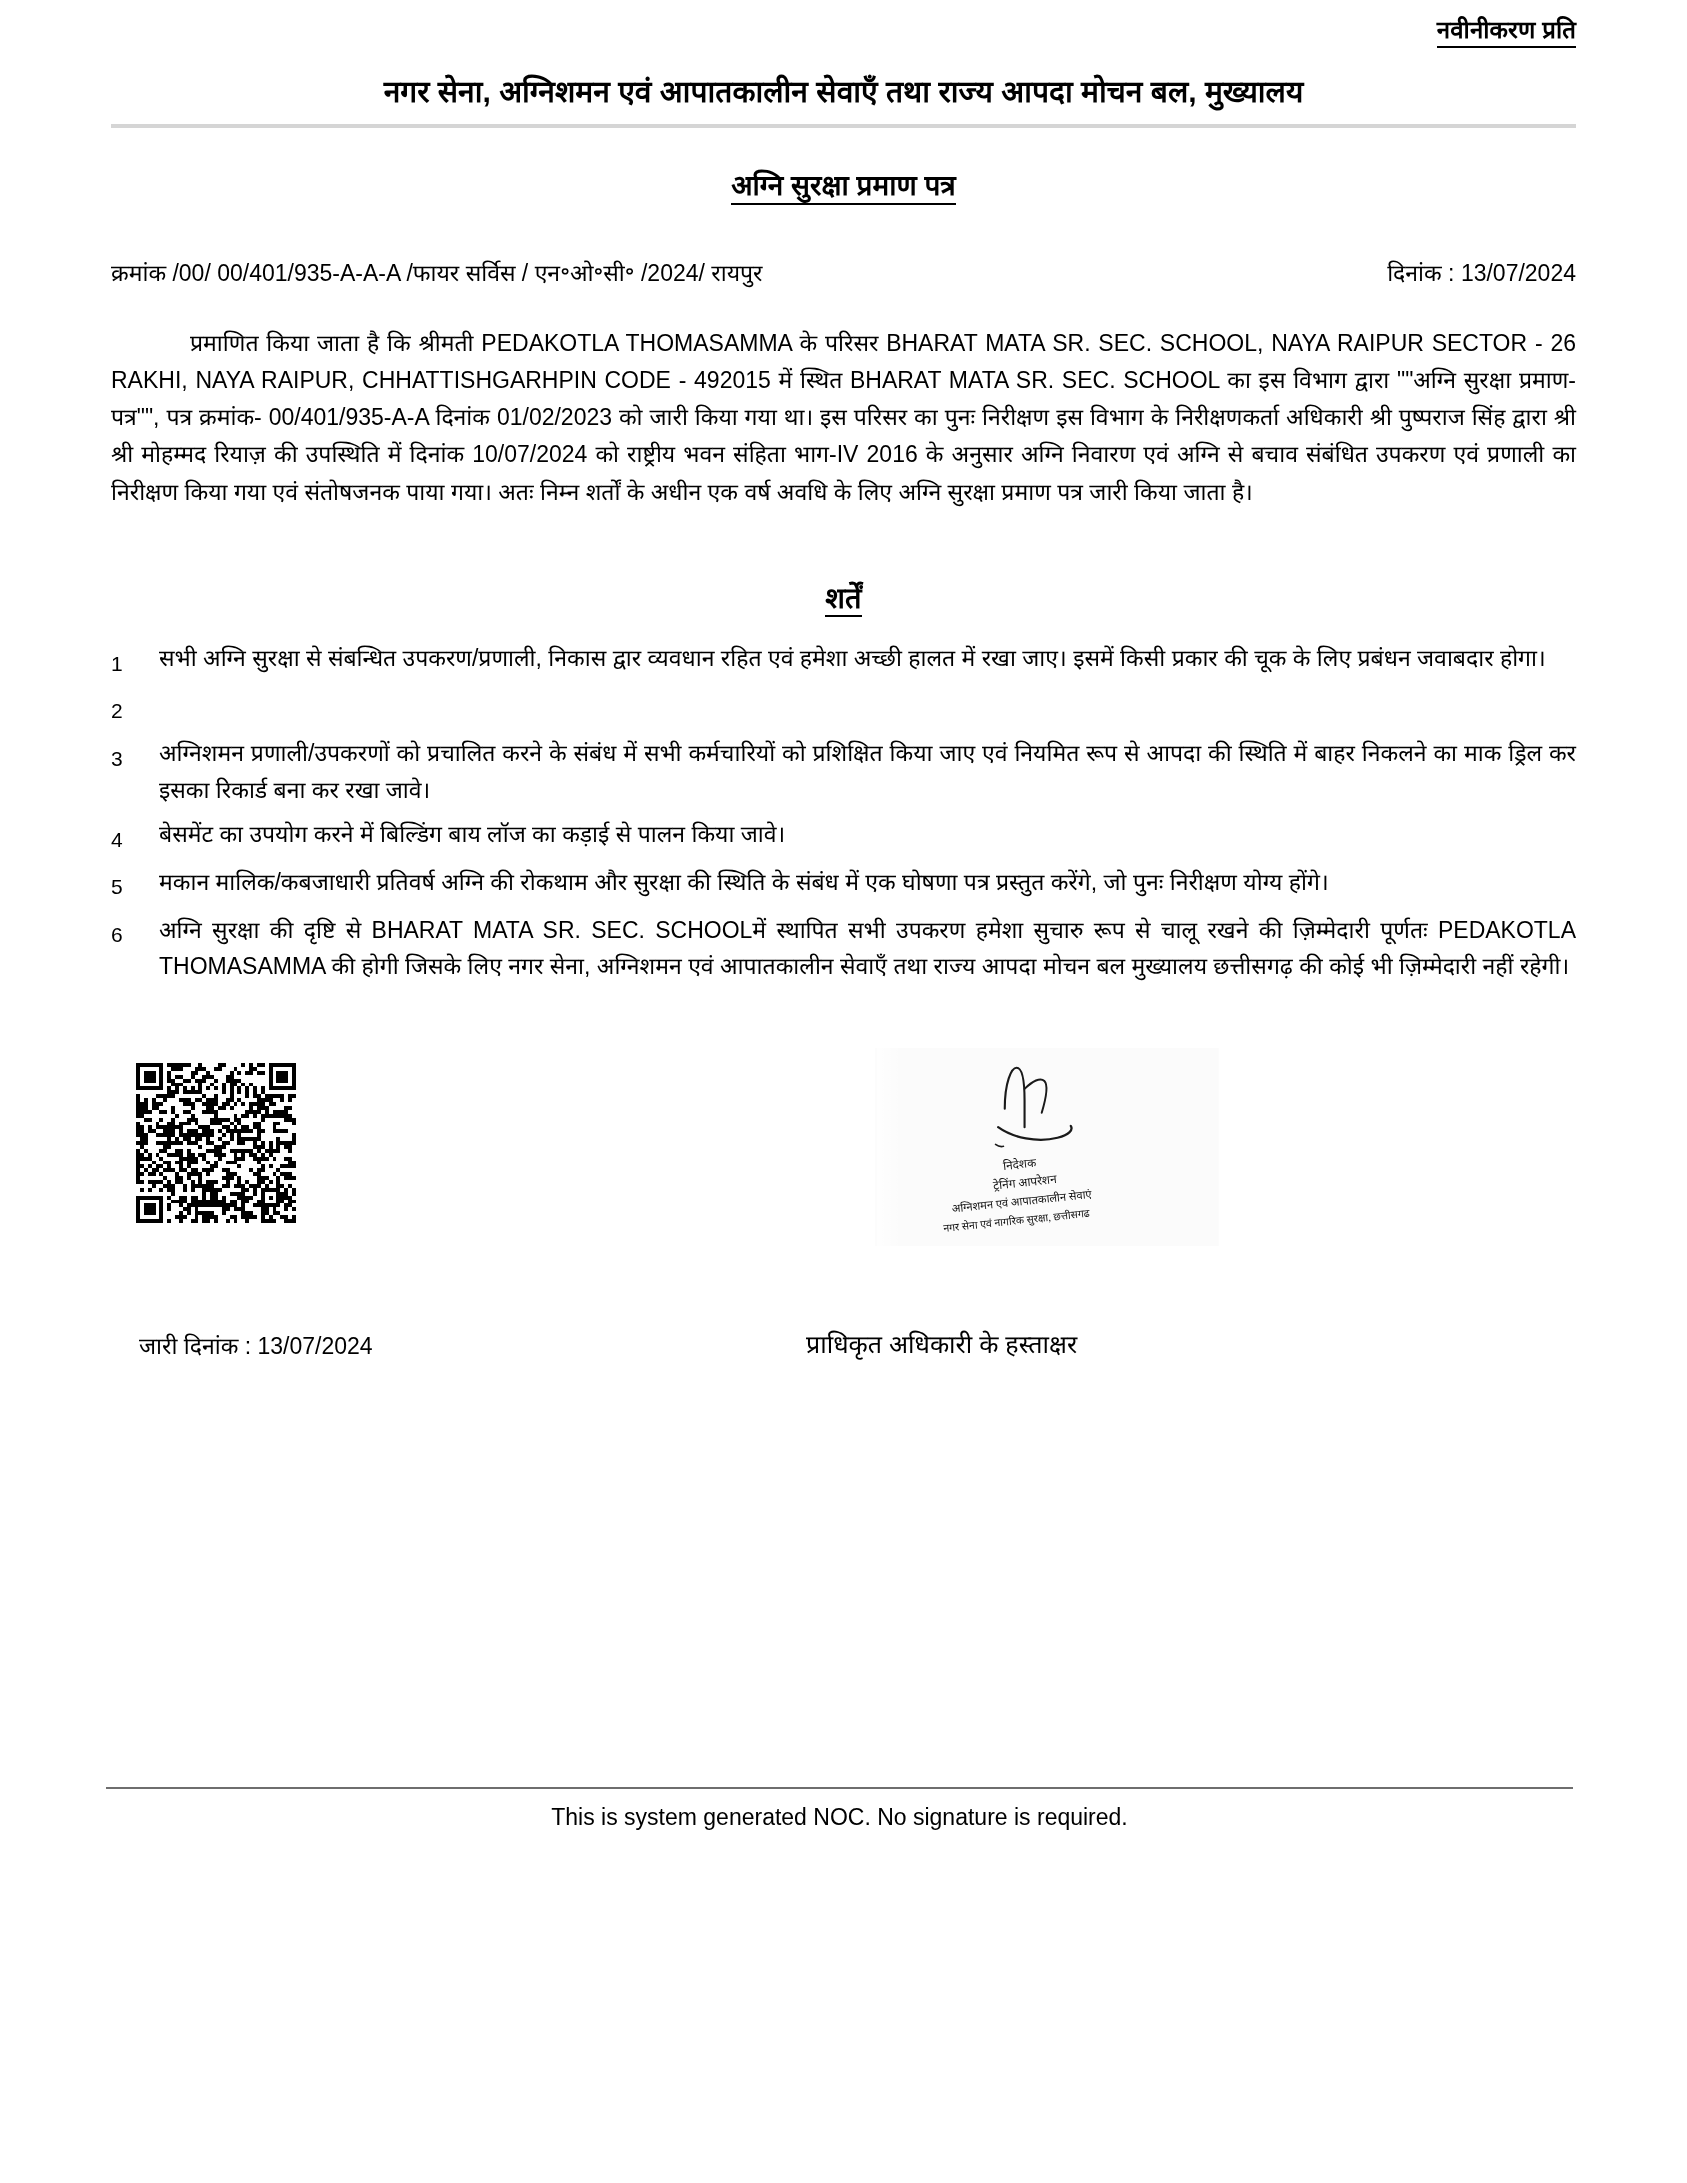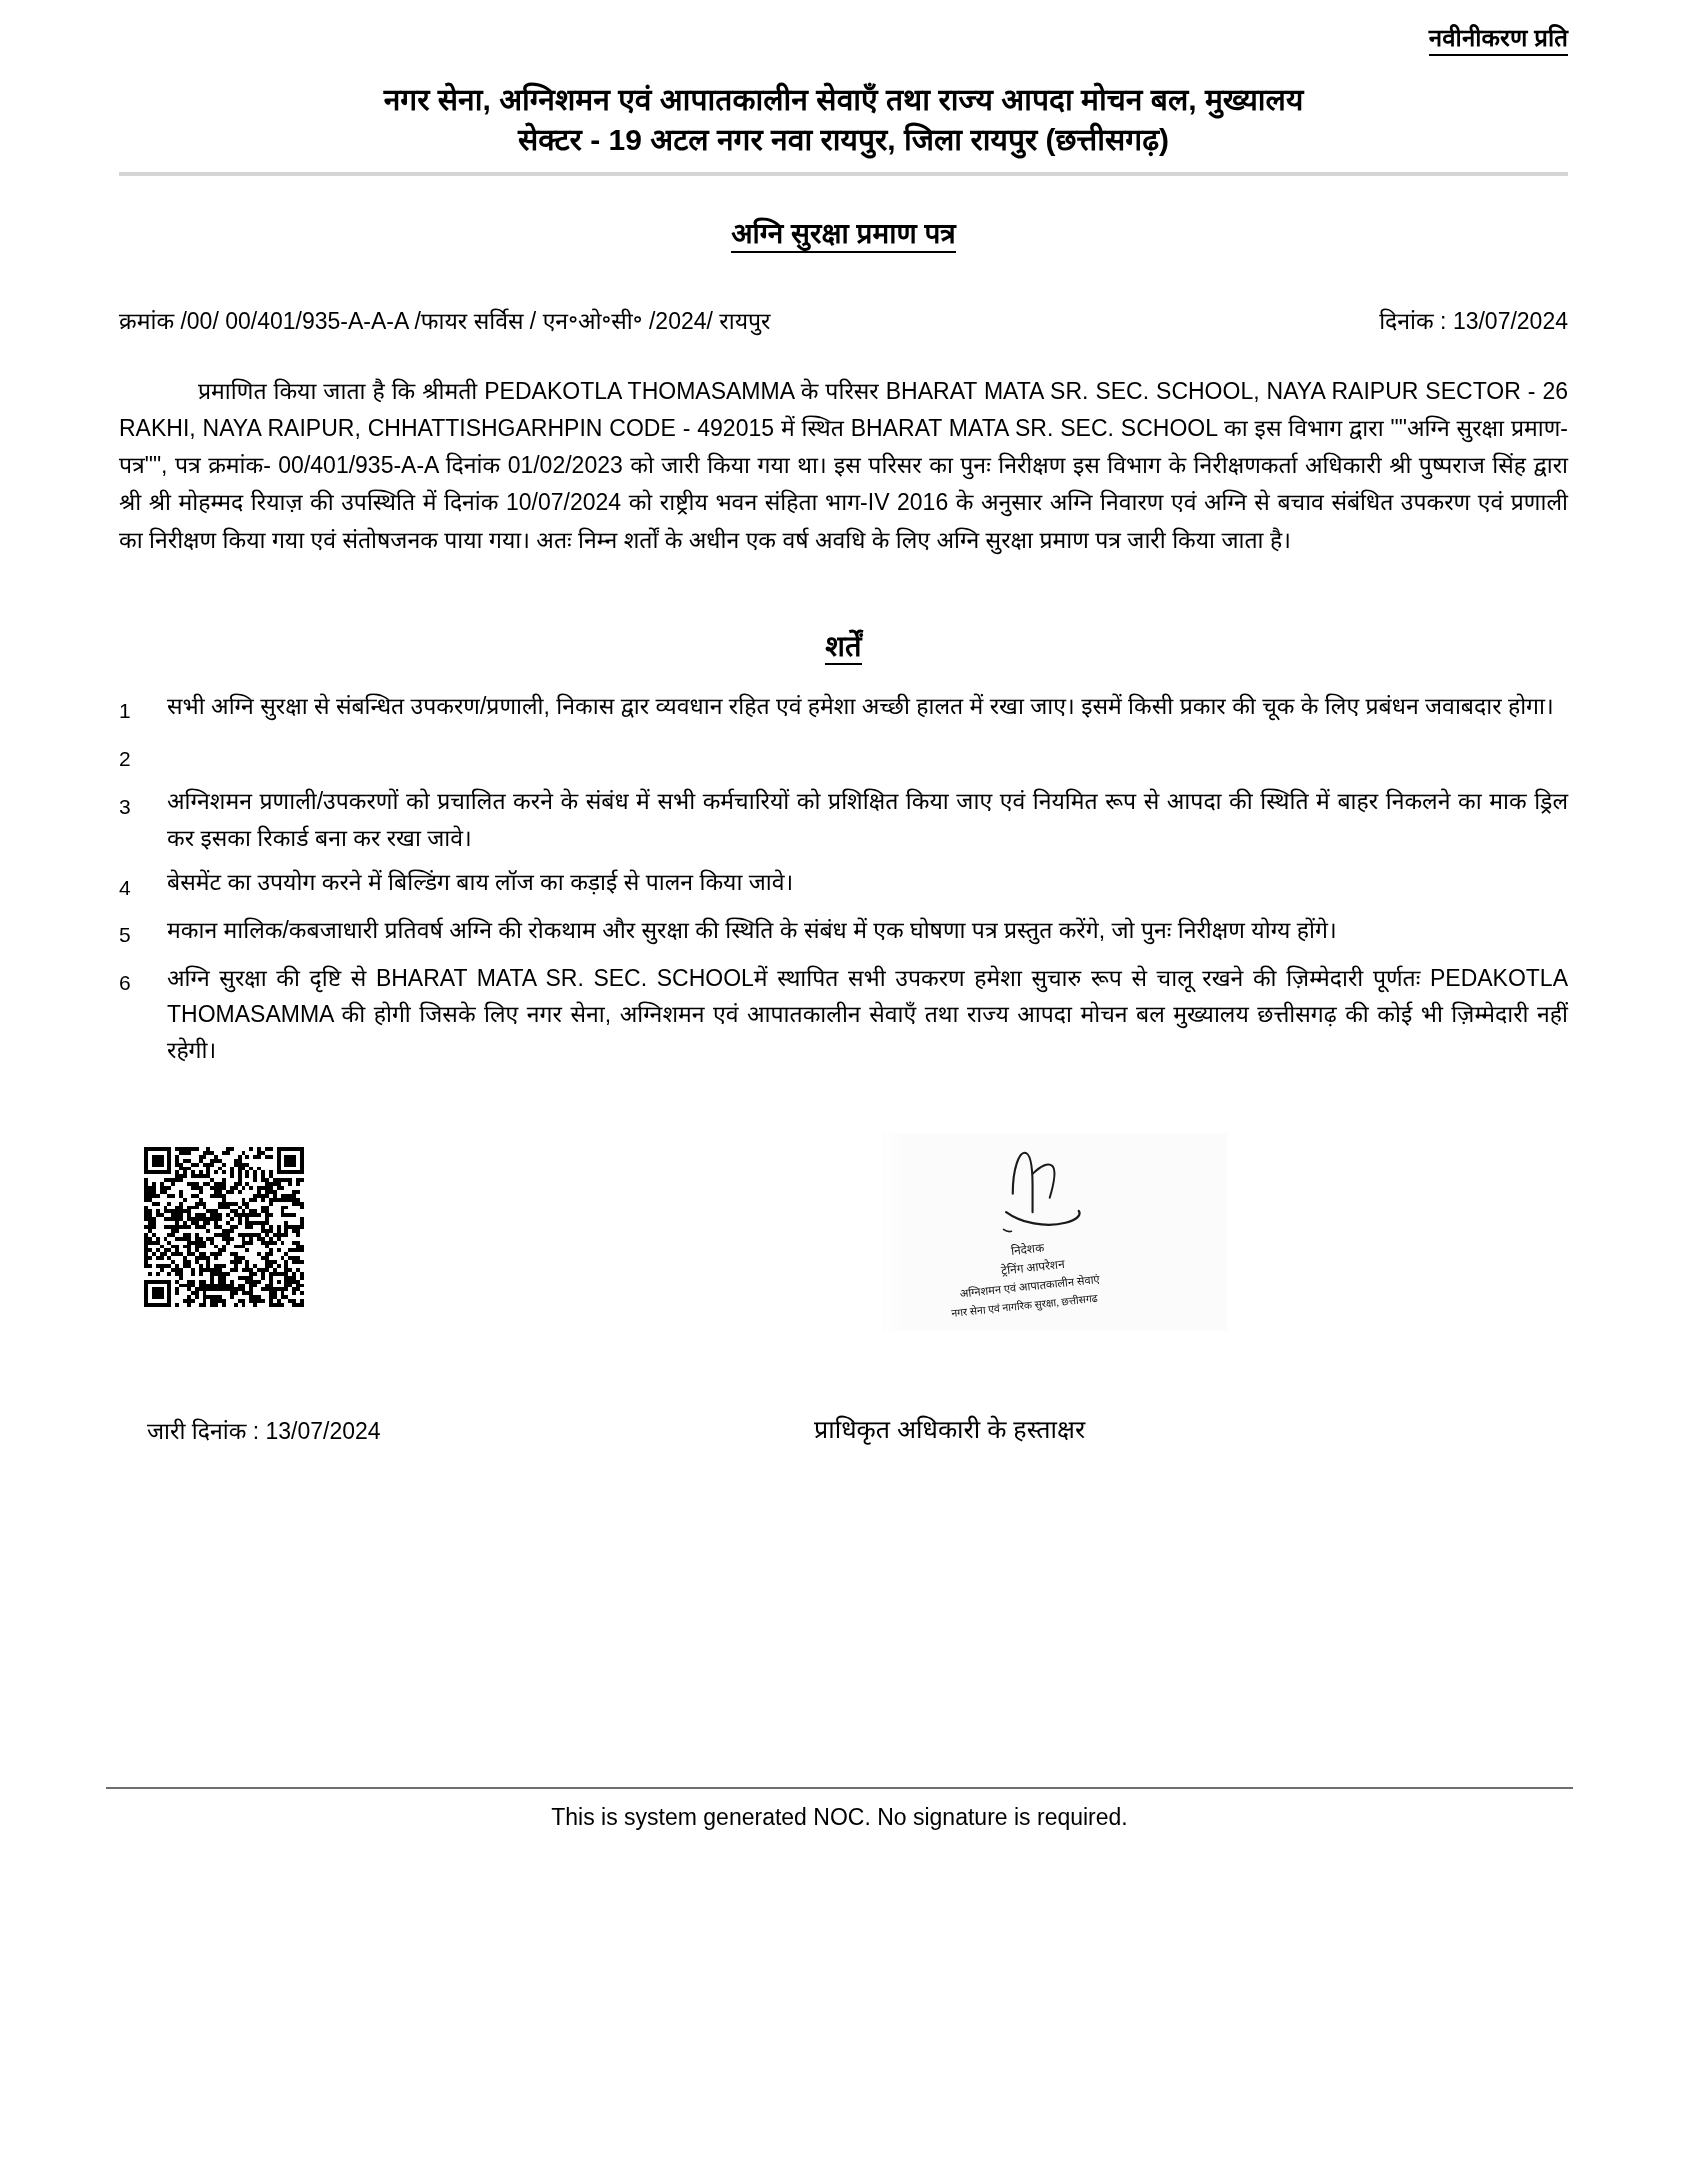--- a/index.html
+++ b/index.html
@@ -4,21 +4,21 @@
 <style>
   * { margin:0; padding:0; box-sizing:border-box; }
   html,body { background:#ffffff; }
   body {
     width:1687px; height:2183px;
     font-family:"Liberation Sans", sans-serif;
     color:#000000;
     position:relative;
     overflow:hidden;
   }
-  .page { position:relative; width:1687px; height:1867px; padding:8px; }
+  .page { position:relative; width:1687px; height:1867px; padding:0; }
 
   
   .renewal-row { width:100%; padding:14.6px 111px 0 111px; display:flex; justify-content:flex-end; }
   .renewal {
     font-size:24px; font-weight:700; letter-spacing:0.1px;
     border-bottom:2px solid #000; padding-bottom:1.3px; line-height:1.25;
   }
 
   
   .org-head {
@@ -113,21 +113,20 @@
 <body>
 
 <div class="page">
 
   <div class="renewal-row">
     <div class="renewal">नवीनीकरण प्रति</div>
   </div>
 
   <div class="org-head">
     <span>नगर सेना, अग्निशमन एवं आपातकालीन सेवाएँ तथा राज्य आपदा मोचन बल, मुख्यालय</span>
-    <span class="l2">सेक्टर - 19 अटल नगर नवा रायपुर, जिला रायपुर (छत्तीसगढ़)</span>
   </div>
 
   <div class="cert-title">
     <span>अग्नि सुरक्षा प्रमाण पत्र</span>
   </div>
 
   <div class="ref-row">
     <div class="ref-no">क्रमांक /00/ 00/401/935-A-A-A /फायर सर्विस / एन॰ओ॰सी॰ /2024/ रायपुर</div>
     <div class="ref-date">दिनांक : 13/07/2024</div>
   </div>

